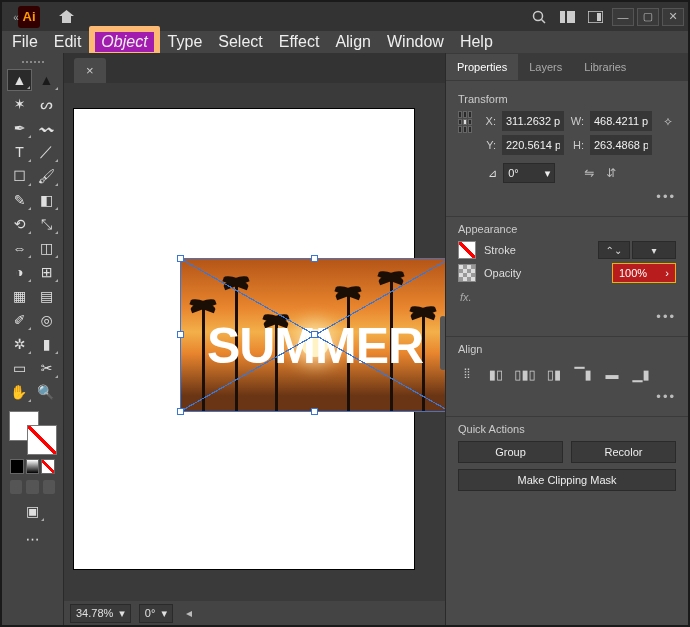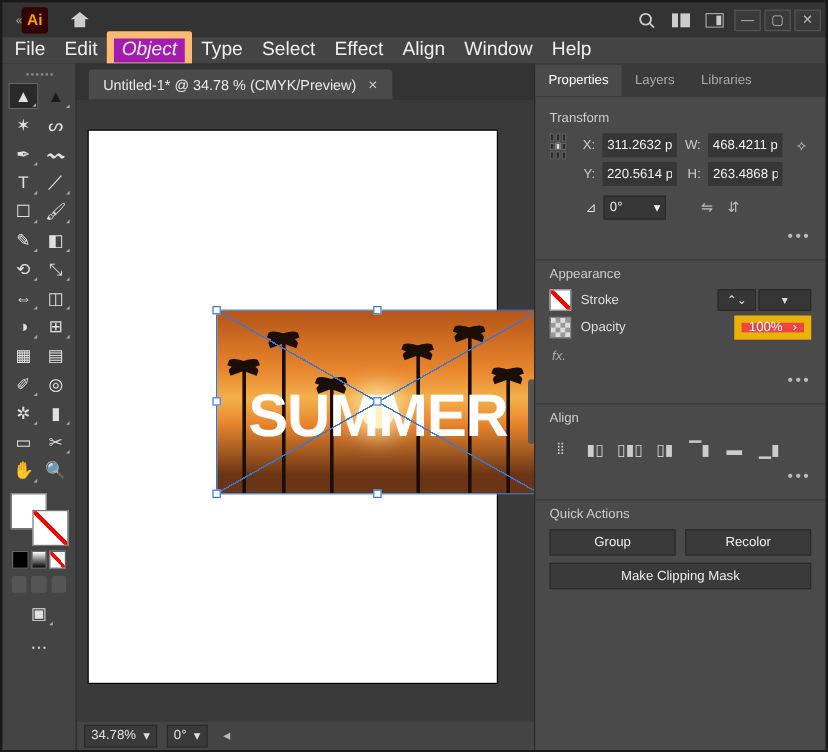--- a/index.html
+++ b/index.html
@@ -69,21 +69,21 @@
     .three-dots { text-align:right; color:#bbb; padding:2px 0 6px; letter-spacing:2px; font-size:13px; cursor:pointer; }
     .divider { height:1px; background:#3a3a3a; margin:6px -12px;}
     .app-row { display:flex; align-items:center; gap:8px; margin:4px 0; }
     .sw-box { width:18px; height:18px; border:1px solid #888; }
     .sw-fill { background:#fff; }
     .sw-none { background:#fff; position:relative; }
     .sw-none::after { content:""; position:absolute; inset:0; background:linear-gradient(to top right, transparent 42%, red 42%, red 58%, transparent 58%);}
     .sw-opacity { background:repeating-conic-gradient(#999 0 25%,#ddd 0 50%) 0 0/8px 8px; }
     .stroke-selects { display:flex; align-items:center; gap:2px; margin-left:auto;}
     .mini-sel { width:32px; height:18px; background:#363636; border:1px solid #2a2a2a; display:flex; align-items:center; justify-content:center; font-size:10px; color:#ddd;}
-    .opacity-box { background:#ef4444; border:6px solid #eab308; color:#fff; height:20px; width:64px; padding:0 6px; display:flex; align-items:center; justify-content:space-between; margin-left:auto;}
+    .opacity-box { background:#b91c1c; border:1px solid #eab308; color:#fff; height:20px; width:64px; padding:0 6px; display:flex; align-items:center; justify-content:space-between; margin-left:auto;}
     .fx-row { font-style:italic; color:#aaa; padding:4px 2px; cursor:pointer;}
     .align-row { display:flex; gap:11px; padding:4px 0; }
     .align-btn { width:18px; height:18px; display:flex; align-items:center; justify-content:center; color:#ccc; cursor:pointer; font-size:13px;}
     .qa-btns { display:flex; gap:8px; margin-top:6px;}
     .qa-btn { flex:1; background:#3a3a3a; border:1px solid #2a2a2a; color:#eee; height:22px; font-size:11px; display:flex; align-items:center; justify-content:center; cursor:pointer;}
     .qa-btn.wide { width:100%;}
     .small-icon-btn { width:16px; height:16px; display:flex; align-items:center; justify-content:center; color:#bbb; font-size:12px; cursor:pointer;}
     .canvas-collapse { position:absolute; top:10px; left:8px; width:12px; height:10px; display:flex; align-items:center; justify-content:center; color:#aaa; font-size:10px; cursor:pointer;}
     .flip-icons { display:flex; gap:6px; margin-left:20px;}
   </style>
@@ -190,21 +190,20 @@
       <div class="mode-btn"></div>
     </div>
     <div class="tool" style="margin:4px auto">▣<span class="tri"></span></div>
     <div class="tool" style="margin:2px auto">⋯</div>
   </div>
 
   <div class="center-area">
     <div class="tab-bar">
       <div class="canvas-collapse">«</div>
       <div class="doc-tab">
-        <span>Untitled-1* @ 34.78 % (CMYK/Preview)</span>
         <span class="close-x">×</span>
       </div>
     </div>
     <div class="canvas-wrap">
       <div class="artboard"></div>
       <div class="sel-obj">
         <div class="sel-img">
           <div class="sun"></div>
           <div class="palm" style="left:8%;height:70%"></div>
           <div class="palm" style="left:20%;height:85%"></div>

